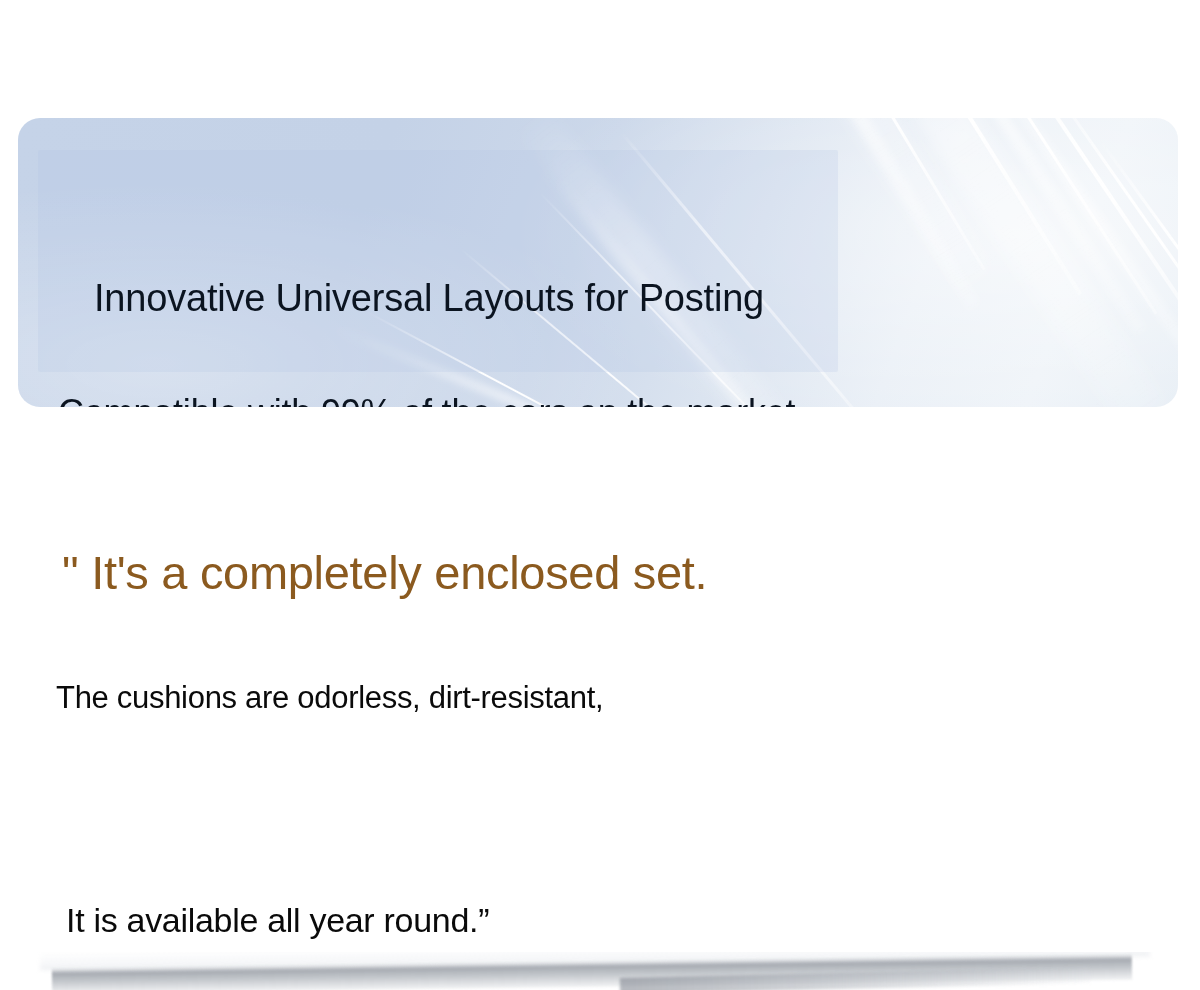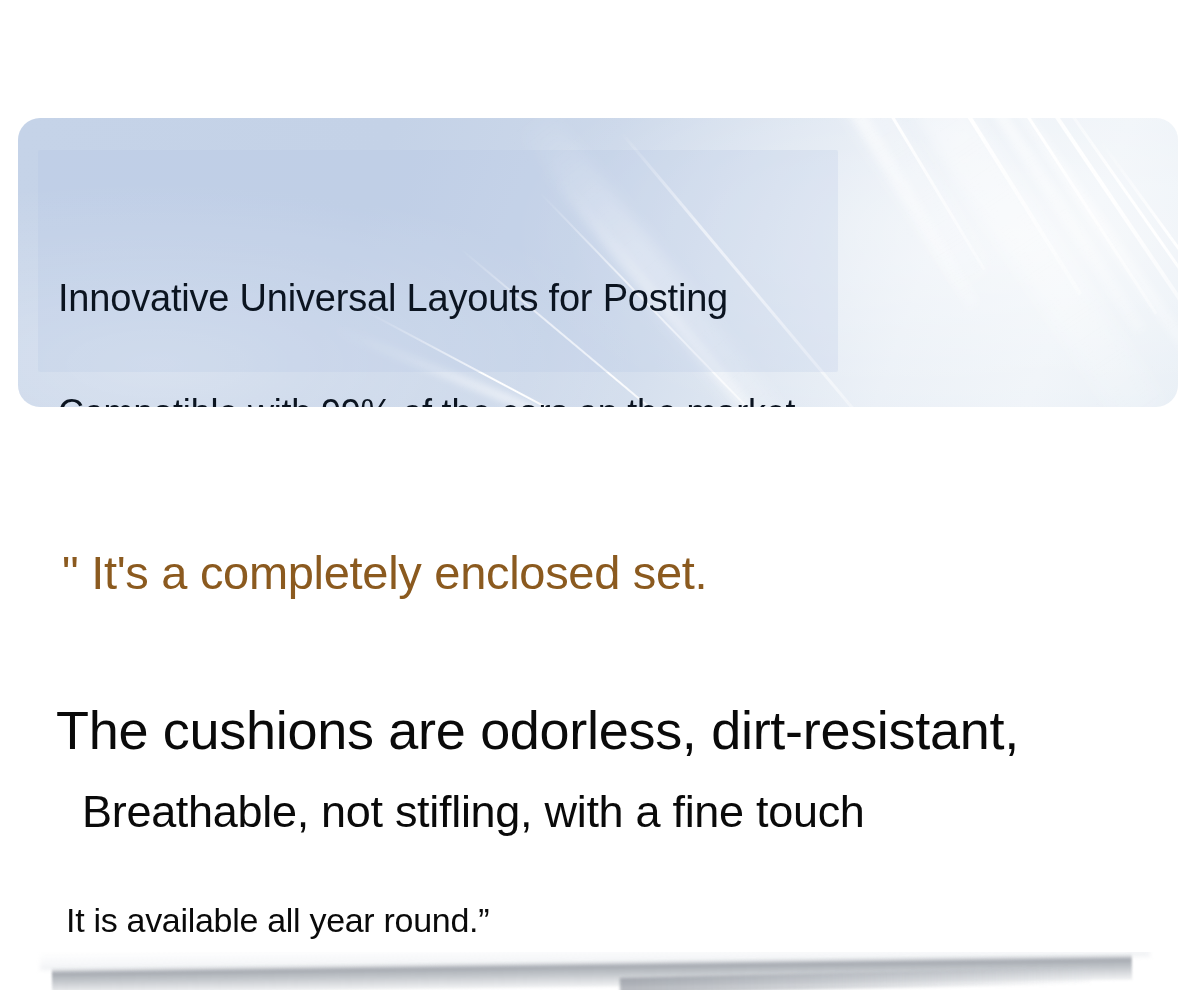--- a/index.html
+++ b/index.html
@@ -98,42 +98,42 @@
   }
 
   .banner-line {
     position: absolute;
     left: 40px;
     color: #0b1420;
     white-space: nowrap;
     font-weight: 400;
     letter-spacing: -0.2px;
   }
-  .banner-line.l1 { top: 158px; font-size: 38px; line-height: 44px; }
+  .banner-line.l1 { top: 158px; font-size: 38px; line-height: 44px; margin-left: 36px; }
   .banner-line.l2 { top: 274px; font-size: 36px; line-height: 42px; }
 
   
   .quote-brown {
     position: absolute;
     left: 62px;
     top: 544px;
     font-size: 47px;
     line-height: 58px;
     color: #8b5a1f;
     white-space: nowrap;
     letter-spacing: -0.3px;
   }
 
   .body-line {
     position: absolute;
     color: #0a0a0a;
     white-space: nowrap;
     letter-spacing: -0.3px;
   }
-  .body-line.b1 { left: 56px;  top: 702px; font-size: 54px; line-height: 56px; }
+  .body-line.b1 { left: 56px;  top: 670px; font-size: 31px; line-height: 56px; }
   .body-line.b2 { left: 82px;  top: 784px; font-size: 45px; line-height: 56px; }
   .body-line.b3 { left: 66px;  top: 890px; font-size: 34px; line-height: 60px; }
 
   
   .product-edge {
     position: absolute;
     left: 0;
     top: 952px;
     width: 1200px;
     height: 38px;
@@ -220,21 +220,20 @@
 
     <div class="banner-line l1">Innovative Universal Layouts for Posting</div>
 
     <div class="banner-line l2">Compatible with 99% of the cars on the market</div>
   </div>
 
   <div class="quote-brown">" It's a completely enclosed set.</div>
 
   <div class="body-line b1">The cushions are odorless, dirt-resistant,</div>
 
-  <div class="body-line b2">Breathable, not stifling, with a fine touch</div>
 
   <div class="body-line b3">It is available all year round.”</div>
 
   <div class="product-edge">
     <div class="highlight"></div>
     <div class="slab"></div>
     <div class="slab2"></div>
   </div>
 
 </div>

